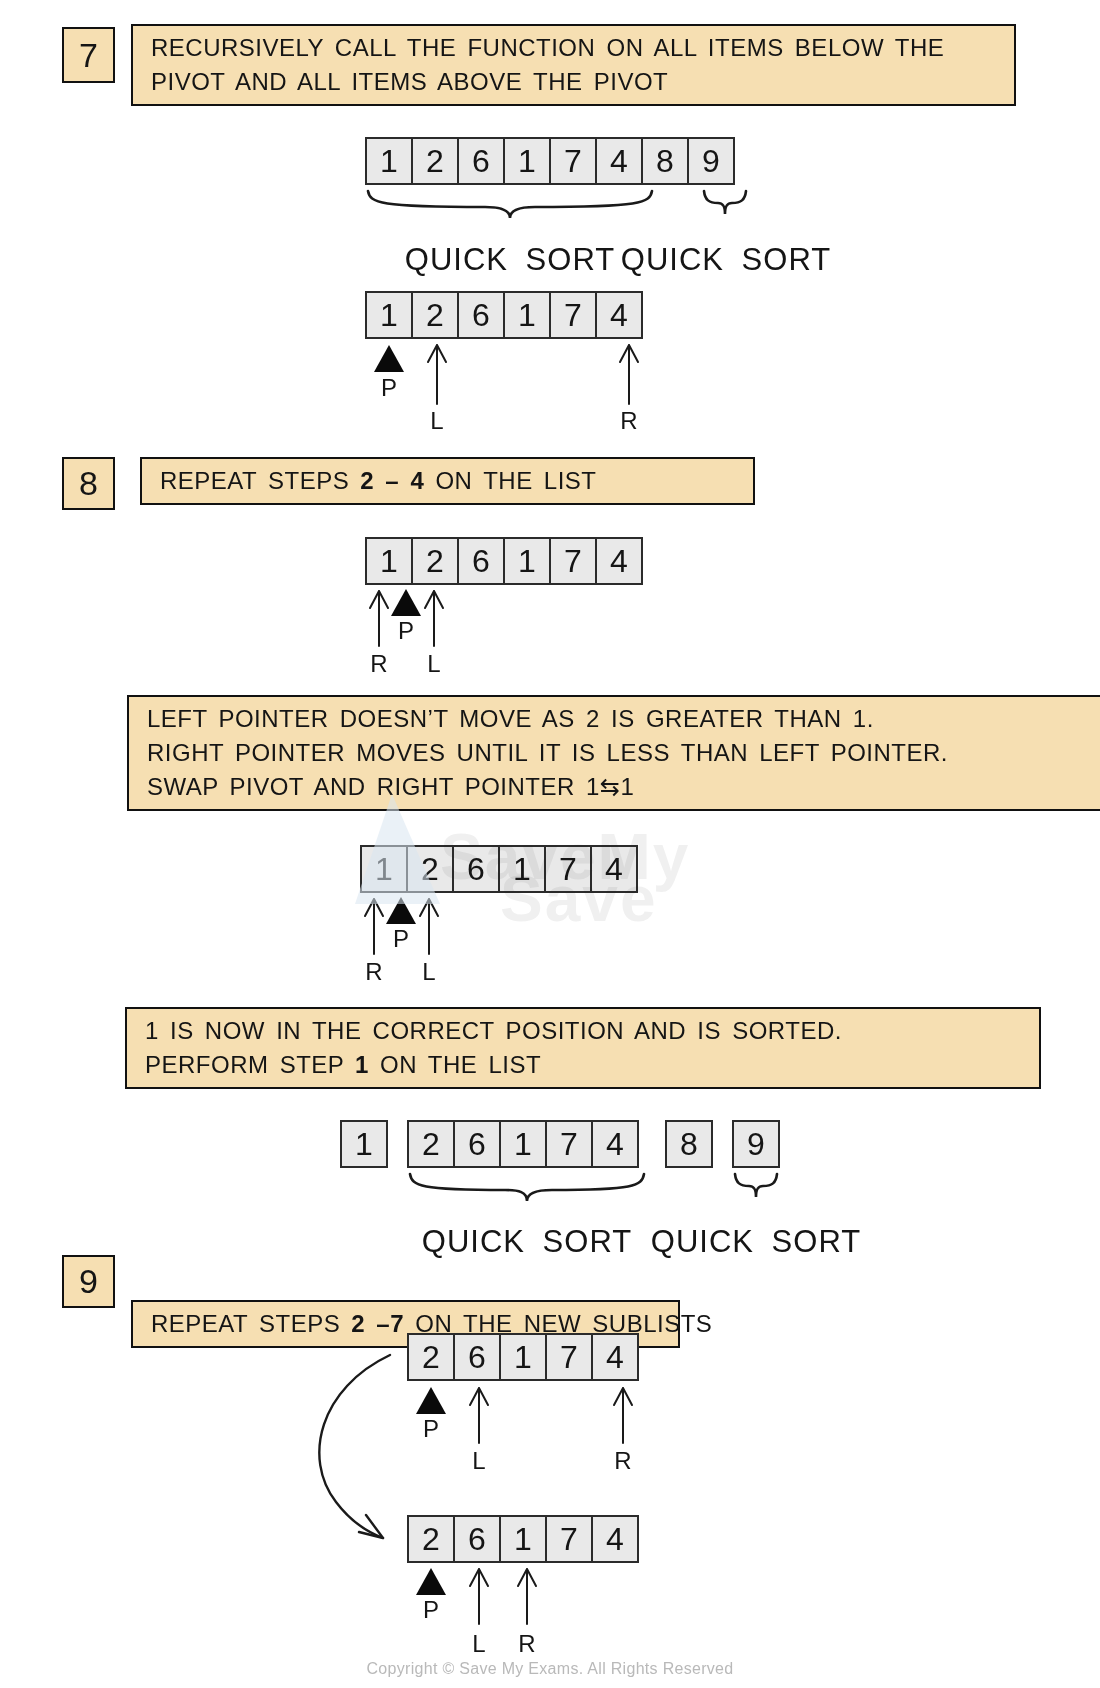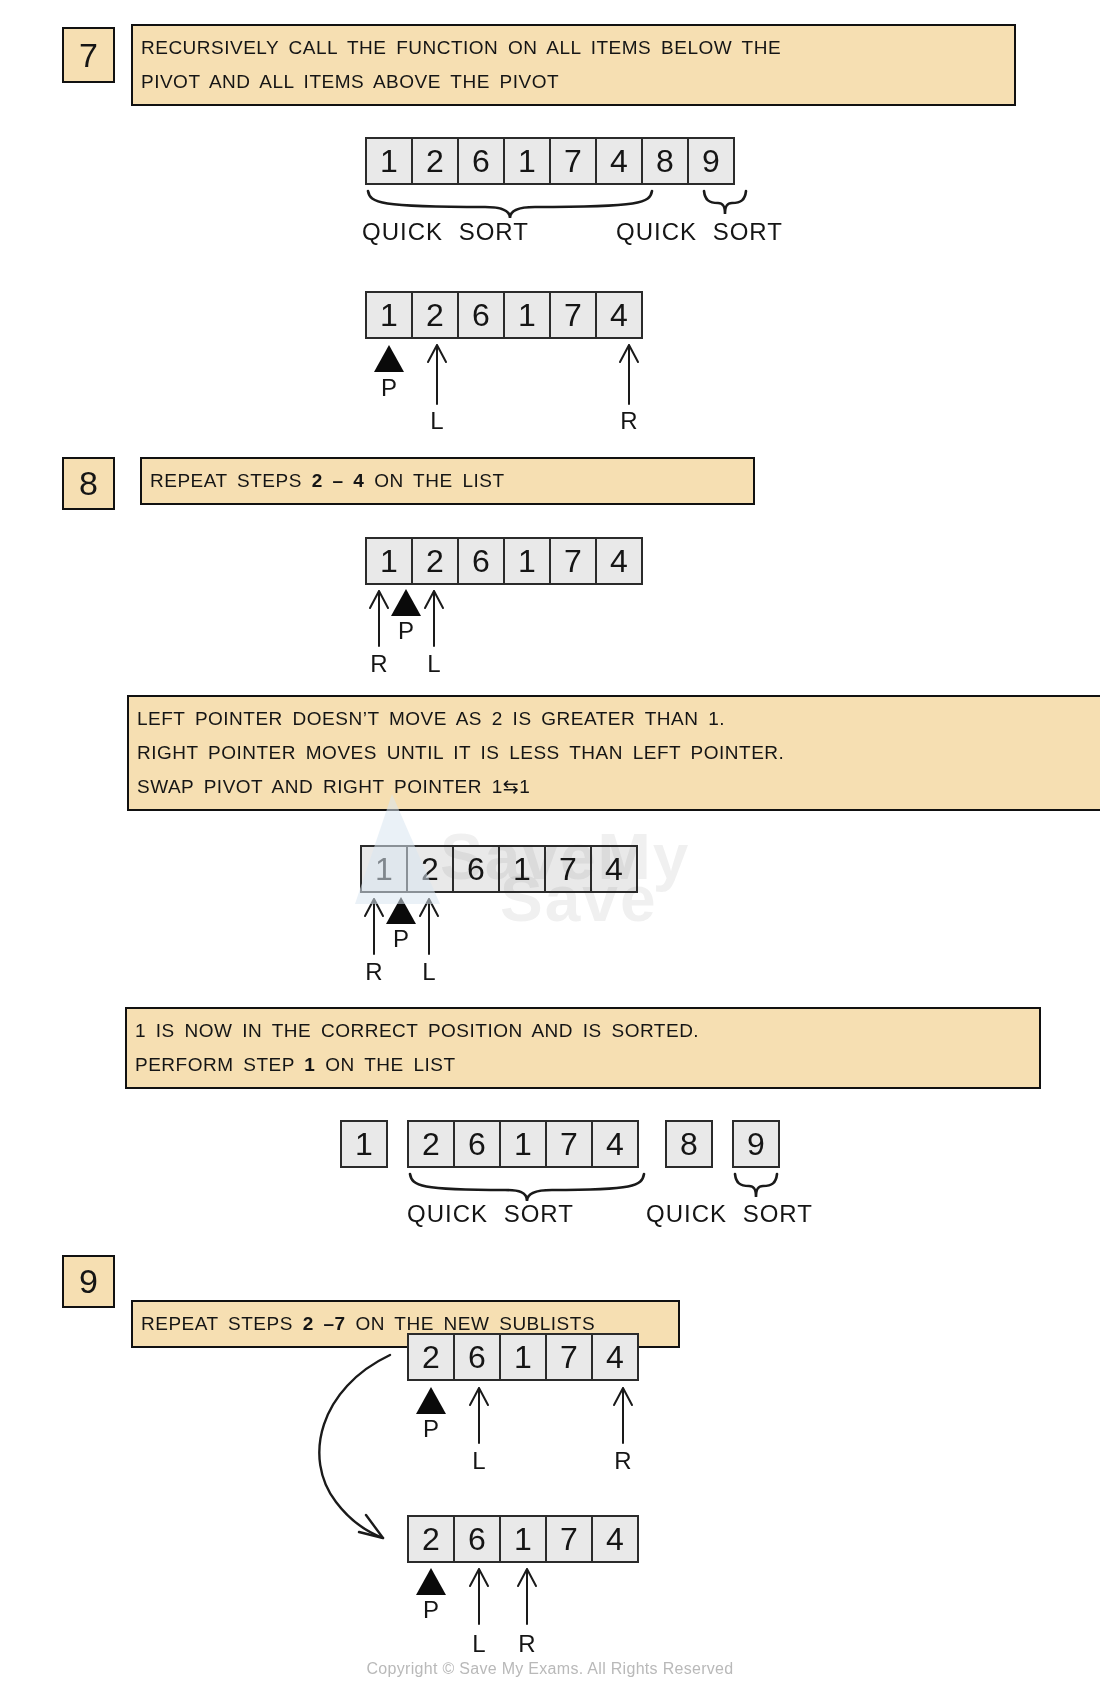--- a/index.html
+++ b/index.html
@@ -3,32 +3,32 @@
 <meta charset="utf-8">
 <style>
   html,body{margin:0;padding:0;background:#ffffff;}
   #page{
     position:relative;width:1100px;height:1688px;background:#ffffff;overflow:hidden;
     font-family:"Liberation Sans","DejaVu Sans",sans-serif;color:#151515;
   }
   .abs{position:absolute;box-sizing:border-box;}
   .tanbox{background:#f6dfb2;border:2.5px solid #111;}
   .numbadge{display:flex;align-items:center;justify-content:center;font-size:34px;}
-  .boxtext{font-size:19px;line-height:34px;letter-spacing:.5px;word-spacing:4px;padding:5px 8px;}
+  .boxtext{font-size:24px;line-height:34px;letter-spacing:.5px;word-spacing:4px;padding:5px 18px;}
   .boxtext .ln{white-space:nowrap;}
   .b{font-weight:bold;}
   .cells{display:flex;}
   .cell{
     width:48px;height:48px;background:#e9e9e9;border:2px solid #2b2b2b;margin-left:-2px;
     box-sizing:border-box;display:flex;align-items:center;justify-content:center;
     font-size:32px;color:#151515;flex:0 0 auto;
   }
   .cell:first-child{margin-left:0;}
   .plabel{font-size:24px;text-align:center;width:30px;}
-  .qslabel{font-size:24px;letter-spacing:1px;word-spacing:8px;text-align:left;white-space:nowrap;}
+  .qslabel{font-size:31px;letter-spacing:1px;word-spacing:8px;text-align:center;white-space:nowrap;margin-top:24px;}
   .wmtext{font-size:64px;font-weight:bold;color:rgba(40,40,40,0.07);letter-spacing:2px;white-space:nowrap;}
   .footer{width:1100px;text-align:center;font-size:16px;color:#b9b9b9;letter-spacing:.3px;}
   svg{display:block;overflow:visible;}
 </style>
 </head>
 <body>
 
 <div id="page">
 
   <div class="abs tanbox numbadge" style="left:62px;top:27px;width:53px;height:56px;">

